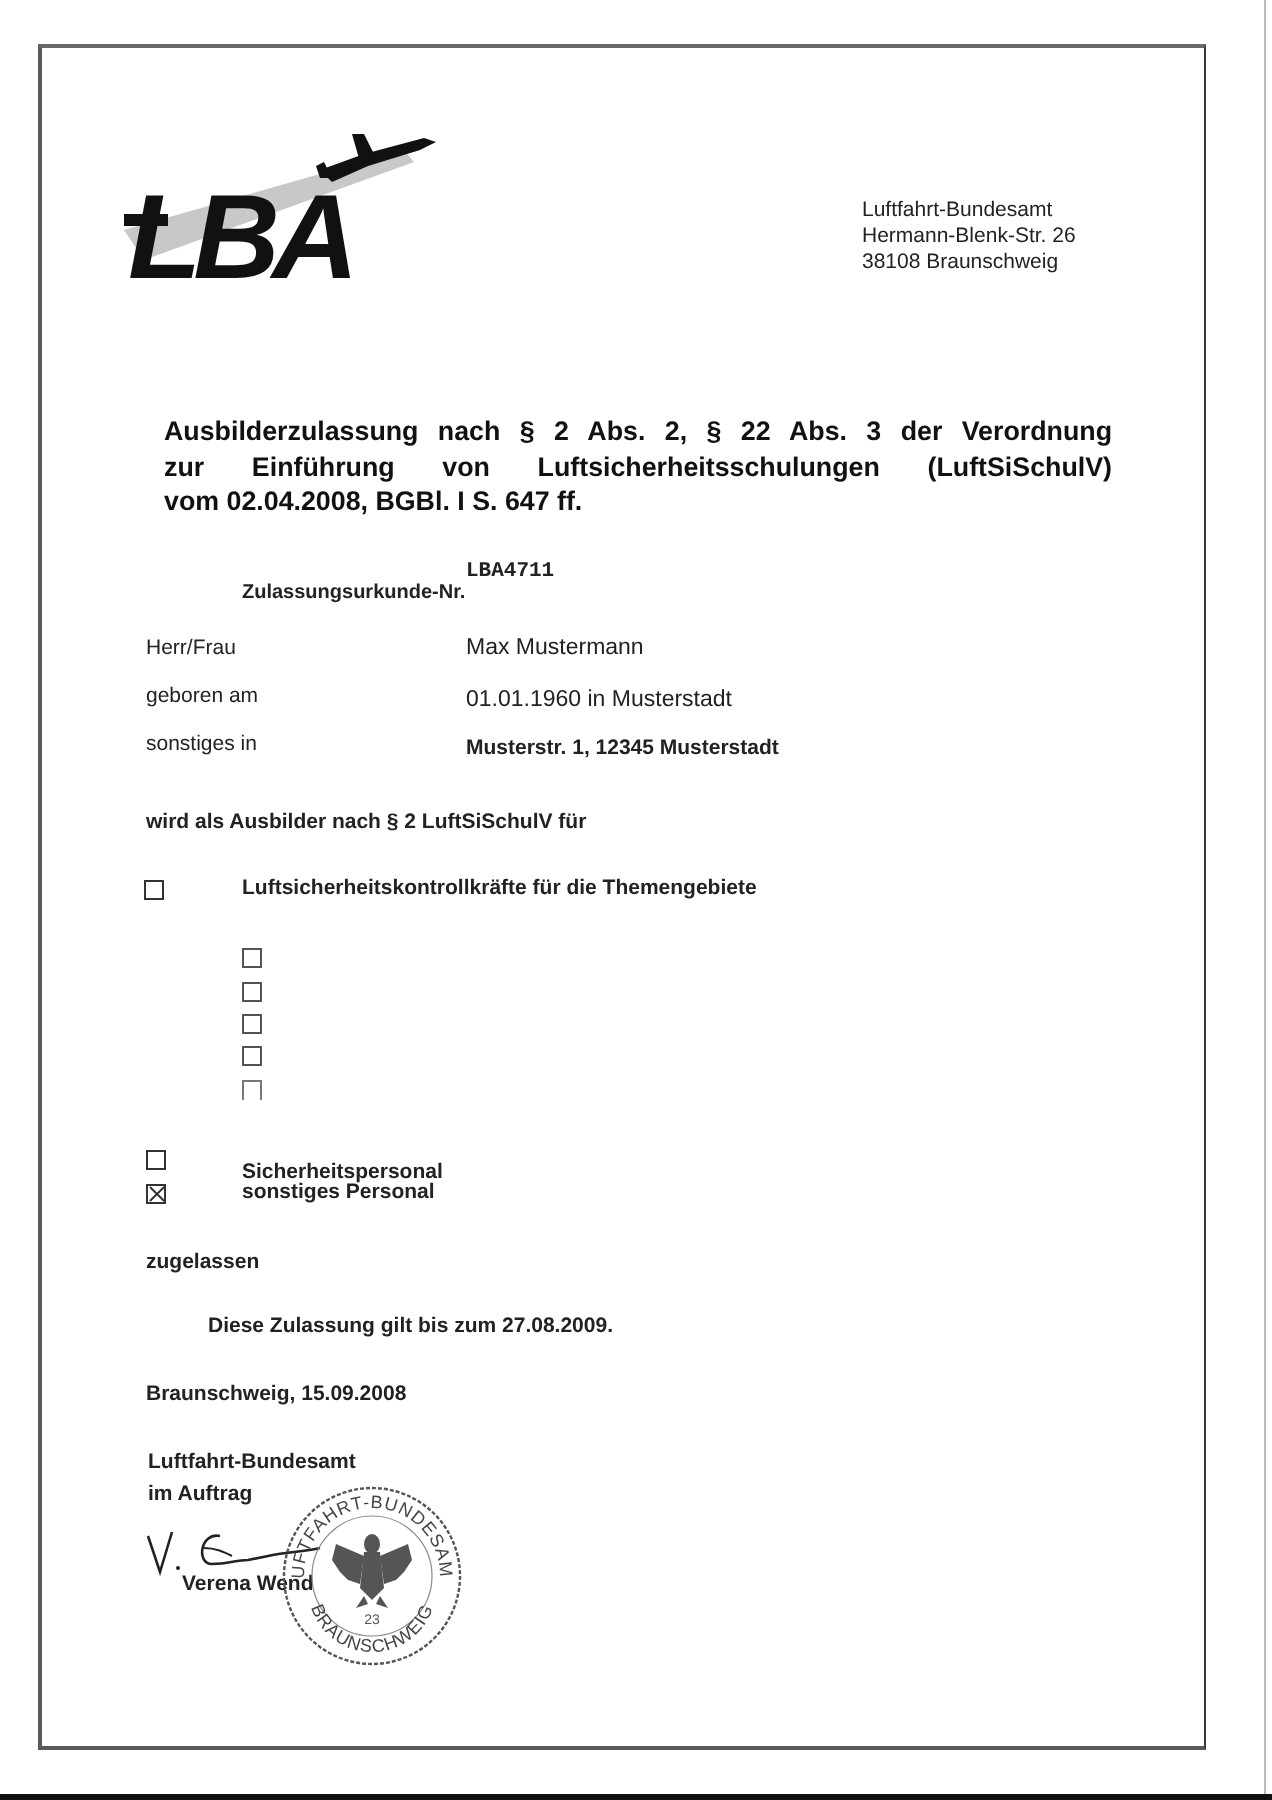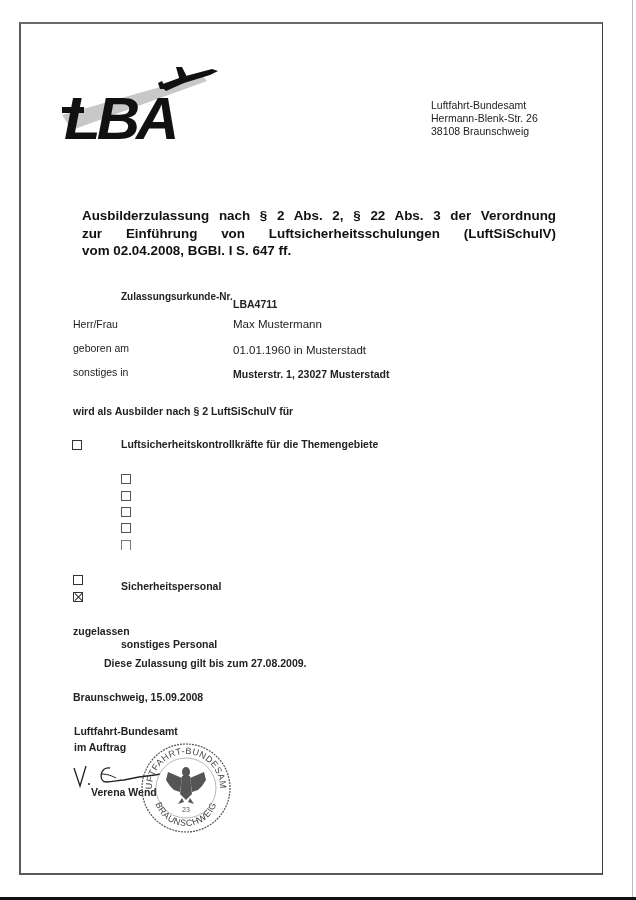--- a/index.html
+++ b/index.html
@@ -149,47 +149,47 @@
   <div>38108 Braunschweig</div>
 </div>
 
 <div class="title">
   <span class="line">Ausbilderzulassung nach § 2 Abs. 2, § 22 Abs. 3 der Verordnung</span>
   <span class="line">zur Einführung von Luftsicherheitsschulungen (LuftSiSchulV)</span>
   <span class="line last">vom 02.04.2008, BGBl. I S. 647 ff.</span>
 </div>
 
 <div class="field-label bold" style="top:291px;">Zulassungsurkunde-Nr.</div>
-<div class="field-value bold" style="top:298px;">LBA4711</div>
+<div class="field-value bold" style="top:280px;font-family:Liberation Mono, monospace;">LBA4711</div>
 
 <div class="field-label" style="top:318px;">Herr/Frau</div>
 <div class="field-value" style="top:318px;">Max Mustermann</div>
 
 <div class="field-label" style="top:342px;">geboren am</div>
 <div class="field-value" style="top:344px;">01.01.1960 in Musterstadt</div>
 
 <div class="field-label" style="top:366px;">sonstiges in</div>
-<div class="field-value bold" style="top:368px;">Musterstr. 1, 23027 Musterstadt</div>
+<div class="field-value bold" style="top:368px;">Musterstr. 1, 12345 Musterstadt</div>
 
 <div class="text" style="left:73px; top:405px;">wird als Ausbilder nach § 2 LuftSiSchulV für</div>
 
 <div class="checkbox" style="left:72px; top:440px;"></div>
 <div class="text" style="left:121px; top:438px;">Luftsicherheitskontrollkräfte für die Themengebiete</div>
 
 <div class="checkbox light" style="left:121px; top:474px;"></div>
 <div class="checkbox light" style="left:121px; top:491px;"></div>
 <div class="checkbox light" style="left:121px; top:507px;"></div>
 <div class="checkbox light" style="left:121px; top:523px;"></div>
 <div class="checkbox partial" style="left:121px; top:540px;"></div>
 
 <div class="checkbox" style="left:73px; top:575px;"></div>
 <div class="text" style="left:121px; top:580px;">Sicherheitspersonal</div>
 
 <div class="checkbox checked" style="left:73px; top:592px;"></div>
-<div class="text" style="left:121px; top:590px;margin-top:48px;">sonstiges Personal</div>
+<div class="text" style="left:121px; top:590px;">sonstiges Personal</div>
 
 <div class="text" style="left:73px; top:625px;">zugelassen</div>
 
 <div class="text" style="left:73px; top:657px;margin-left:31px;">Diese Zulassung gilt bis zum 27.08.2009.</div>
 
 <div class="text" style="left:73px; top:691px;">Braunschweig, 15.09.2008</div>
 
 <div class="text" style="left:74px; top:725px;">Luftfahrt-Bundesamt</div>
 <div class="text" style="left:74px; top:741px;">im Auftrag</div>
 

